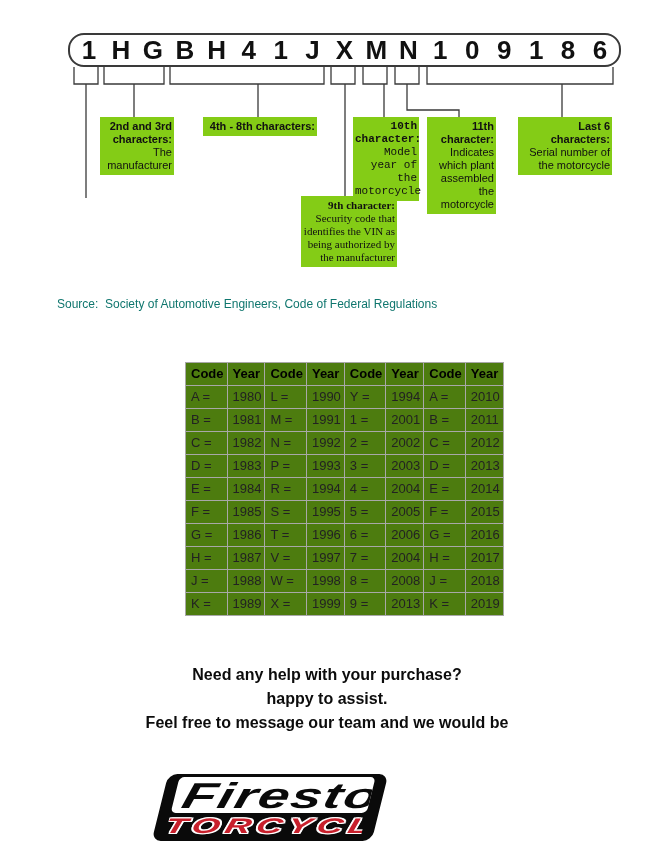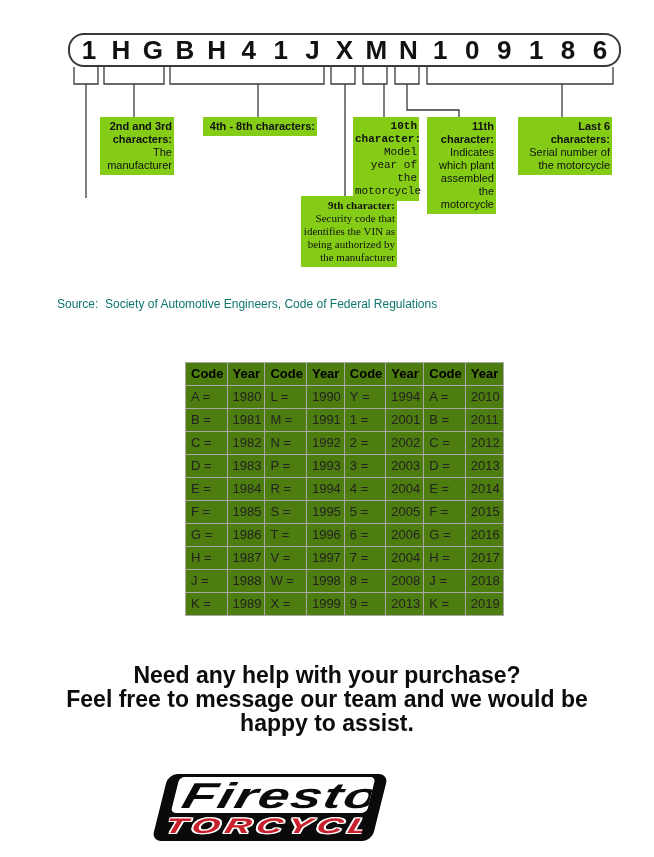--- a/index.html
+++ b/index.html
@@ -57,21 +57,21 @@
     white-space:nowrap;
   }
   .year-table th{font-weight:bold;color:#000;}
   .year-table td{color:#222;}
   .year-table .col-code{width:29px;}
   .year-table .col-year{width:26px;}
   
   .help{
     position:absolute;left:0;top:663px;width:654px;
     text-align:center;font-weight:bold;
-    font-size:23px;line-height:24px;color:#0c0c0c;
+    font-size:16px;line-height:24px;color:#0c0c0c;
   }
   
   .logo{
     position:absolute;left:160px;top:774px;
     transform:skewX(-14deg);
     background:#0a0a0a;border-radius:9px;
     padding:3px 12px 4px;
   }
   .logo-top{
     background:#ffffff;border-radius:5px;
@@ -268,22 +268,22 @@
           <td class="col-code">9 =</td>
           <td class="col-year">2013</td>
           <td class="col-code">K =</td>
           <td class="col-year">2019</td>
         </tr>
       </tbody>
   </table>
 
   <div class="help">
       <div>Need any help with your purchase?</div>
+      <div>happy to assist.</div>
       <div>Feel free to message our team and we would be</div>
-      <div>happy to assist.</div>
     </div>
 
   <div class="logo">
     <div class="logo-top">
       <span class="logo-brand">Firestorm</span>
     </div>
     <div class="logo-bottom">
       <span class="logo-sub">MOTORCYCLES</span>
     </div>
   </div>

